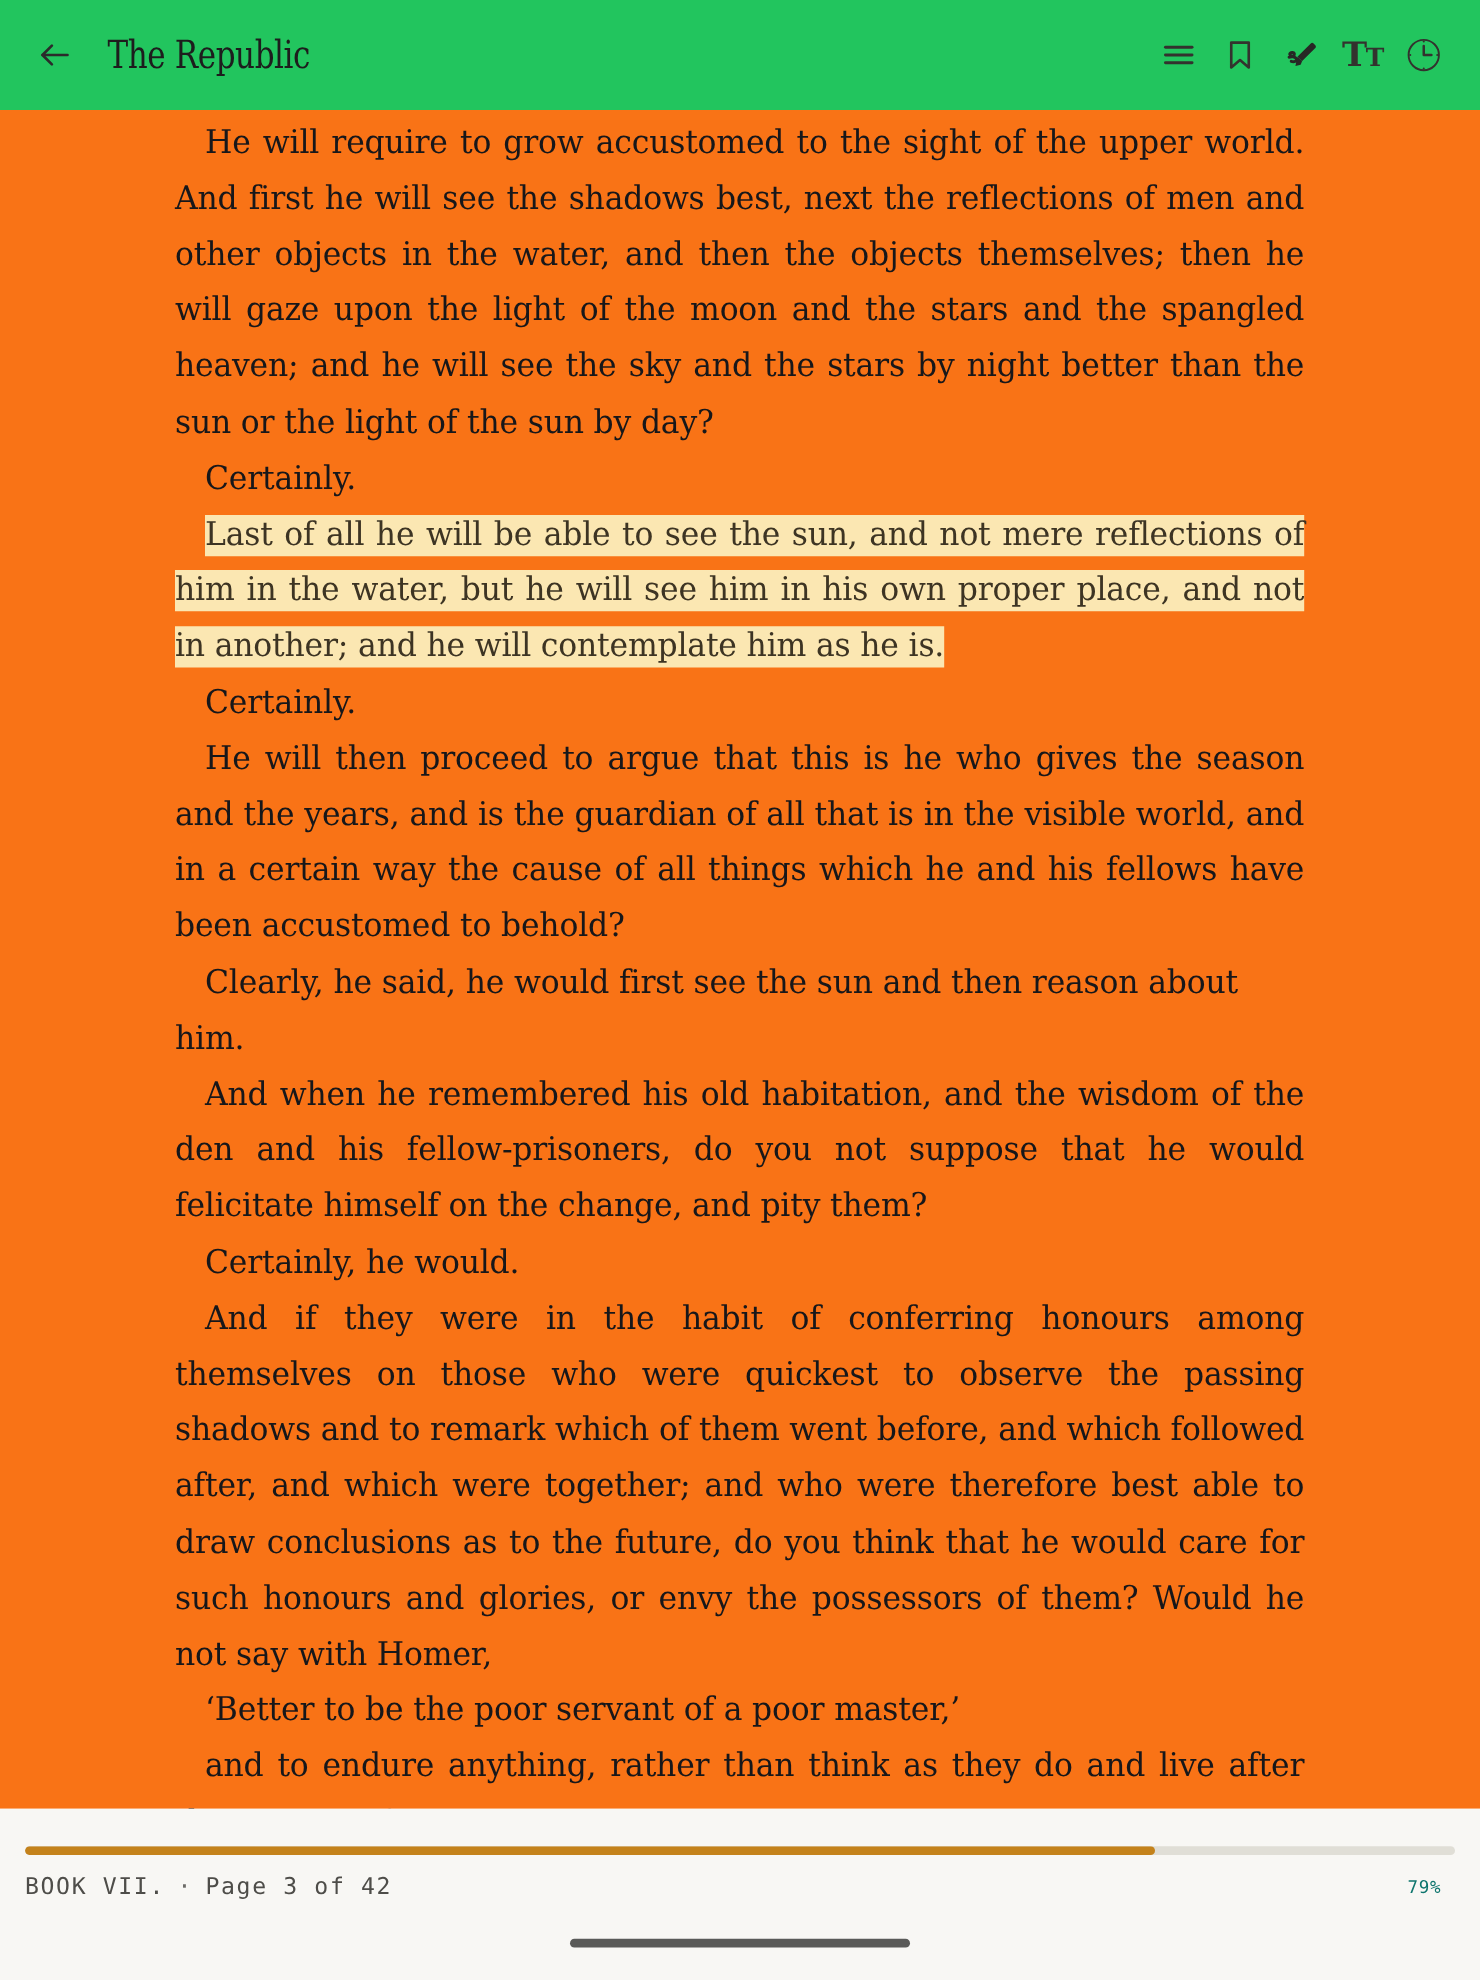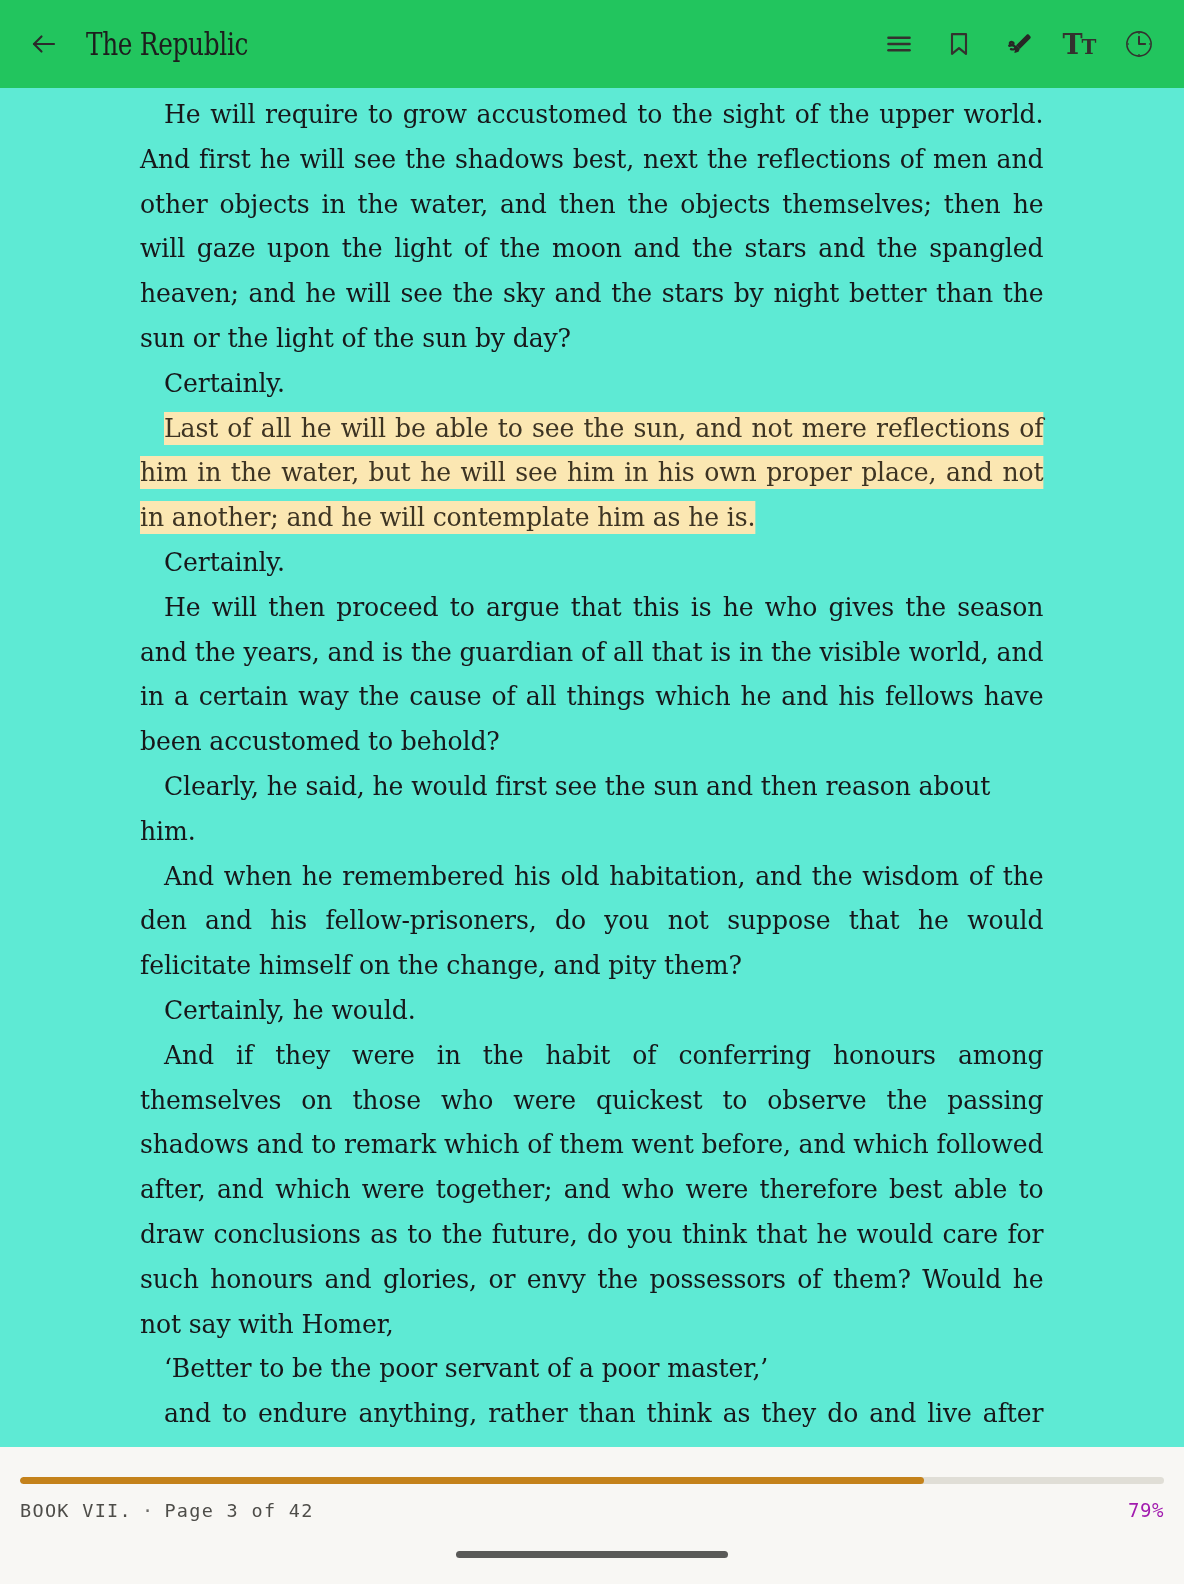--- a/index.html
+++ b/index.html
@@ -50,21 +50,21 @@
     white-space: nowrap;
     transform: scaleX(0.80);
     transform-origin: left center;
   }
 
   .header-spacer { flex: 1 1 auto; }
 
   .header-actions {
     display: flex;
     align-items: center;
-    gap: 14px;
+    gap: 3px;
     flex: 0 0 auto;
   }
   .icon-btn {
     width: 46px; height: 46px;
     display: flex; align-items: center; justify-content: center;
     color: #33322e;
   }
   .icon-btn svg { display: block; }
   .tt-glyph {
     font-family: "DejaVu Serif", "Liberation Serif", serif;
@@ -89,21 +89,21 @@
     z-index: 20;
     pointer-events: none;
   }
 
   
   .reader {
     position: absolute;
     top: 88px; left: 0;
     width: 1184px;
     height: 1359px;
-    background: #5eead4;
+    background: #f97316;
     overflow: hidden;
     z-index: 10;
   }
 
   .page {
     padding: 0 140px;
     padding-top: 4px;
   }
 
   p.para {
@@ -152,41 +152,41 @@
   .progress-fill {
     height: 7px;
     background: #c4821b;
     border-radius: 4px;
   }
 
   .footer-row {
     position: absolute;
     top: 52px;
     left: 20px;
-    right: 20px;
+    right: 31px;
     display: flex;
     align-items: center;
     justify-content: space-between;
   }
   .footer-left {
     display: flex;
     align-items: baseline;
     gap: 0px;
     font-family: "DejaVu Sans Mono", "Liberation Mono", monospace;
     font-size: 18.5px;
     letter-spacing: 1.3px;
     color: #4e4d49;
     white-space: pre;
   }
   .footer-sep { padding: 0 10px; color: #6d6c68; }
   .footer-right {
     font-family: "DejaVu Sans Mono", "Liberation Mono", monospace;
-    font-size: 19px;
+    font-size: 14px;
     letter-spacing: 0.6px;
-    color: #a21caf;
+    color: #0f766e;
     margin-left: 36px;
   }
 
   .home-indicator {
     position: absolute;
     bottom: 26px;
     left: 50%;
     transform: translateX(-50%);
     width: 272px;
     height: 7px;

